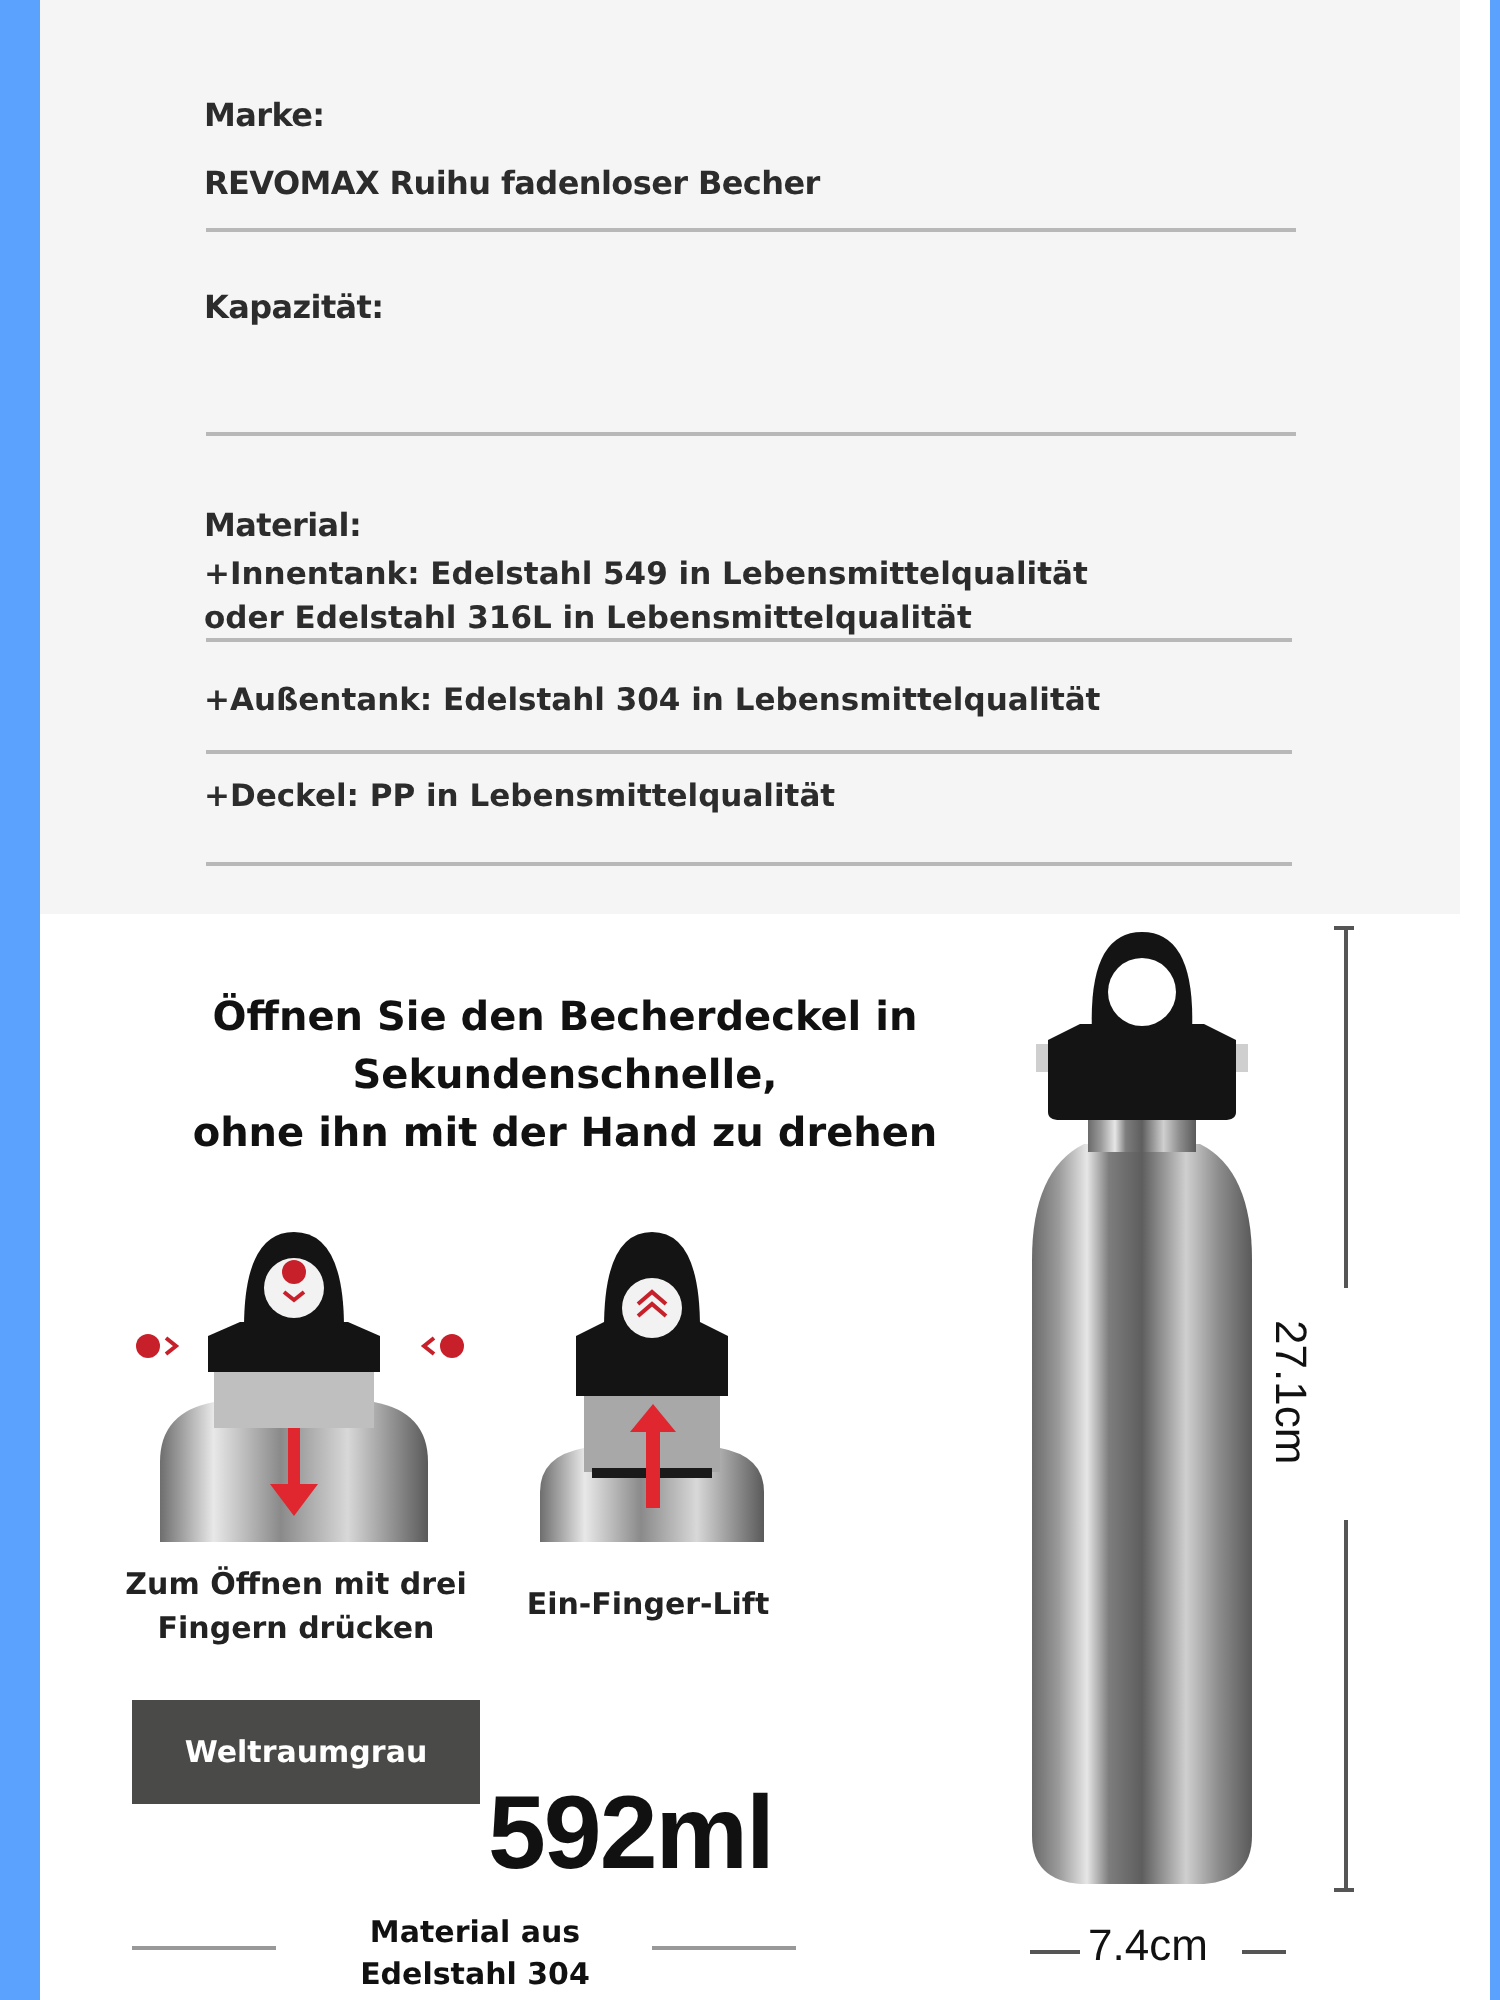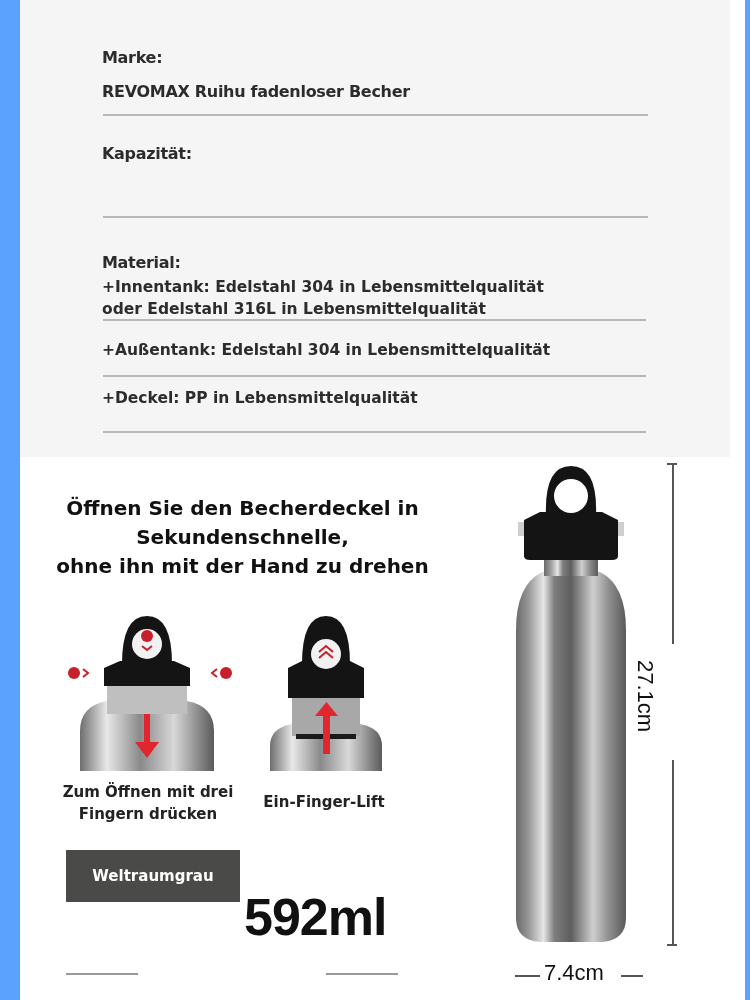--- a/index.html
+++ b/index.html
@@ -4,21 +4,21 @@
 <style>
   html, body { margin:0; padding:0; }
   body { width:750px; height:1000px; position:relative; overflow:hidden; background:#5aa2fd; font-family:"DejaVu Sans", sans-serif; }
   .frame { position:absolute; left:20px; top:0; width:725px; height:1000px; background:#ffffff; }
   .spec-panel { position:absolute; left:0; top:0; width:710px; height:457px; background:#f5f5f5; }
   .spec-text { position:absolute; left:82px; color:#2c2c2c; font-weight:bold; white-space:nowrap; }
   .lbl { font-size:16px; letter-spacing:-0.3px; }
   .val { font-size:16px; letter-spacing:-0.3px; }
   .mat { font-size:15.5px; letter-spacing:0px; }
   .divider { position:absolute; left:83px; height:2px; background:#b8b8b8; }
-  .headline { position:absolute; left:0; width:445px; text-align:center; font-weight:bold; font-size:20px; line-height:29px; color:#111; top:494px; }
+  .headline { position:absolute; left:0; width:445px; text-align:center; font-weight:bold; font-size:20px; line-height:29px; color:#111; top:494px;padding-left:40px; }
   .caption { position:absolute; font-weight:bold; font-size:15px; line-height:22px; color:#222; text-align:center; }
   .color-badge { position:absolute; left:46px; top:850px; width:174px; height:52px; background:#4a4a48; color:#fff; font-weight:bold; font-size:15px; display:flex; align-items:center; justify-content:center; }
   .capacity { position:absolute; left:224px; top:886px; font-family:"Liberation Sans", sans-serif; font-weight:bold; font-size:52px; line-height:62px; color:#111; letter-spacing:-1px; }
   .mat-note { position:absolute; left:130px; top:956px; width:175px; text-align:center; font-weight:bold; font-size:15px; line-height:21px; color:#111; }
   .hline { position:absolute; height:2px; background:#999; }
   .dim-v { position:absolute; left:652px; width:2px; background:#555; }
   .dim-cap { position:absolute; width:10px; height:2px; background:#555; }
   .dim-label-v { position:absolute; left:638px; top:660px; transform:rotate(90deg); transform-origin:left top; font-family:"Liberation Sans", sans-serif; font-size:22px; color:#111; white-space:nowrap; }
   .dim-label-h { position:absolute; left:524px; top:960px; font-family:"Liberation Sans", sans-serif; font-size:22px; color:#111;text-align:right; }
 </style>
@@ -30,21 +30,21 @@
   <div class="spec-panel">
     <div class="spec-text lbl" style="top:48px;">Marke:</div>
     <div class="spec-text val" style="top:82px;">REVOMAX Ruihu fadenloser Becher</div>
     <div class="divider" style="top:114px; width:545px;"></div>
 
     <div class="spec-text lbl" style="top:144px;">Kapazität:</div>
     <div class="spec-text val" style="top:180px;"></div>
     <div class="divider" style="top:216px; width:545px;"></div>
 
     <div class="spec-text lbl" style="top:253px;">Material:</div>
-    <div class="spec-text mat" style="top:278px;">+Innentank: Edelstahl 304 in Lebensmittelqualität</div>
+    <div class="spec-text mat" style="top:278px;">+Innentank: Edelstahl 549 in Lebensmittelqualität</div>
     <div class="spec-text mat" style="top:300px;">oder Edelstahl 316L in Lebensmittelqualität</div>
     <div class="divider" style="top:319px; width:543px;"></div>
     <div class="spec-text mat" style="top:341px;">+Außentank: Edelstahl 304 in Lebensmittelqualität</div>
     <div class="divider" style="top:375px; width:543px;"></div>
     <div class="spec-text mat" style="top:389px;">+Deckel: PP in Lebensmittelqualität</div>
     <div class="divider" style="top:431px; width:543px;"></div>
   </div>
 
   <div class="headline">
     <div>Öffnen Sie den Becherdeckel in</div>
@@ -103,20 +103,24 @@
     <div>Fingern drücken</div>
   </div>
   <div class="caption" style="left:232px; top:779px; width:144px;margin-top:12px;">
     <div>Ein-Finger-Lift</div>
   </div>
 
   <div class="color-badge">Weltraumgrau</div>
   <div class="capacity">592ml</div>
 
   <div class="hline" style="left:46px; top:973px; width:72px;"></div>
+  <div class="mat-note">
+    <div>Material aus</div>
+    <div>Edelstahl 304</div>
+  </div>
   <div class="hline" style="left:306px; top:973px; width:72px;"></div>
 
   <svg style="position:absolute; left:486px; top:460px;" width="130" height="488" viewBox="0 0 130 488">
     <defs>
       <linearGradient id="steel3" x1="0" x2="1">
         <stop offset="0" stop-color="#6a6a6a"></stop>
           <stop offset="0.12" stop-color="#9a9a9a"></stop>
           <stop offset="0.25" stop-color="#e6e6e6"></stop>
           <stop offset="0.35" stop-color="#7d7d7d"></stop>
           <stop offset="0.5" stop-color="#5e5e5e"></stop>

